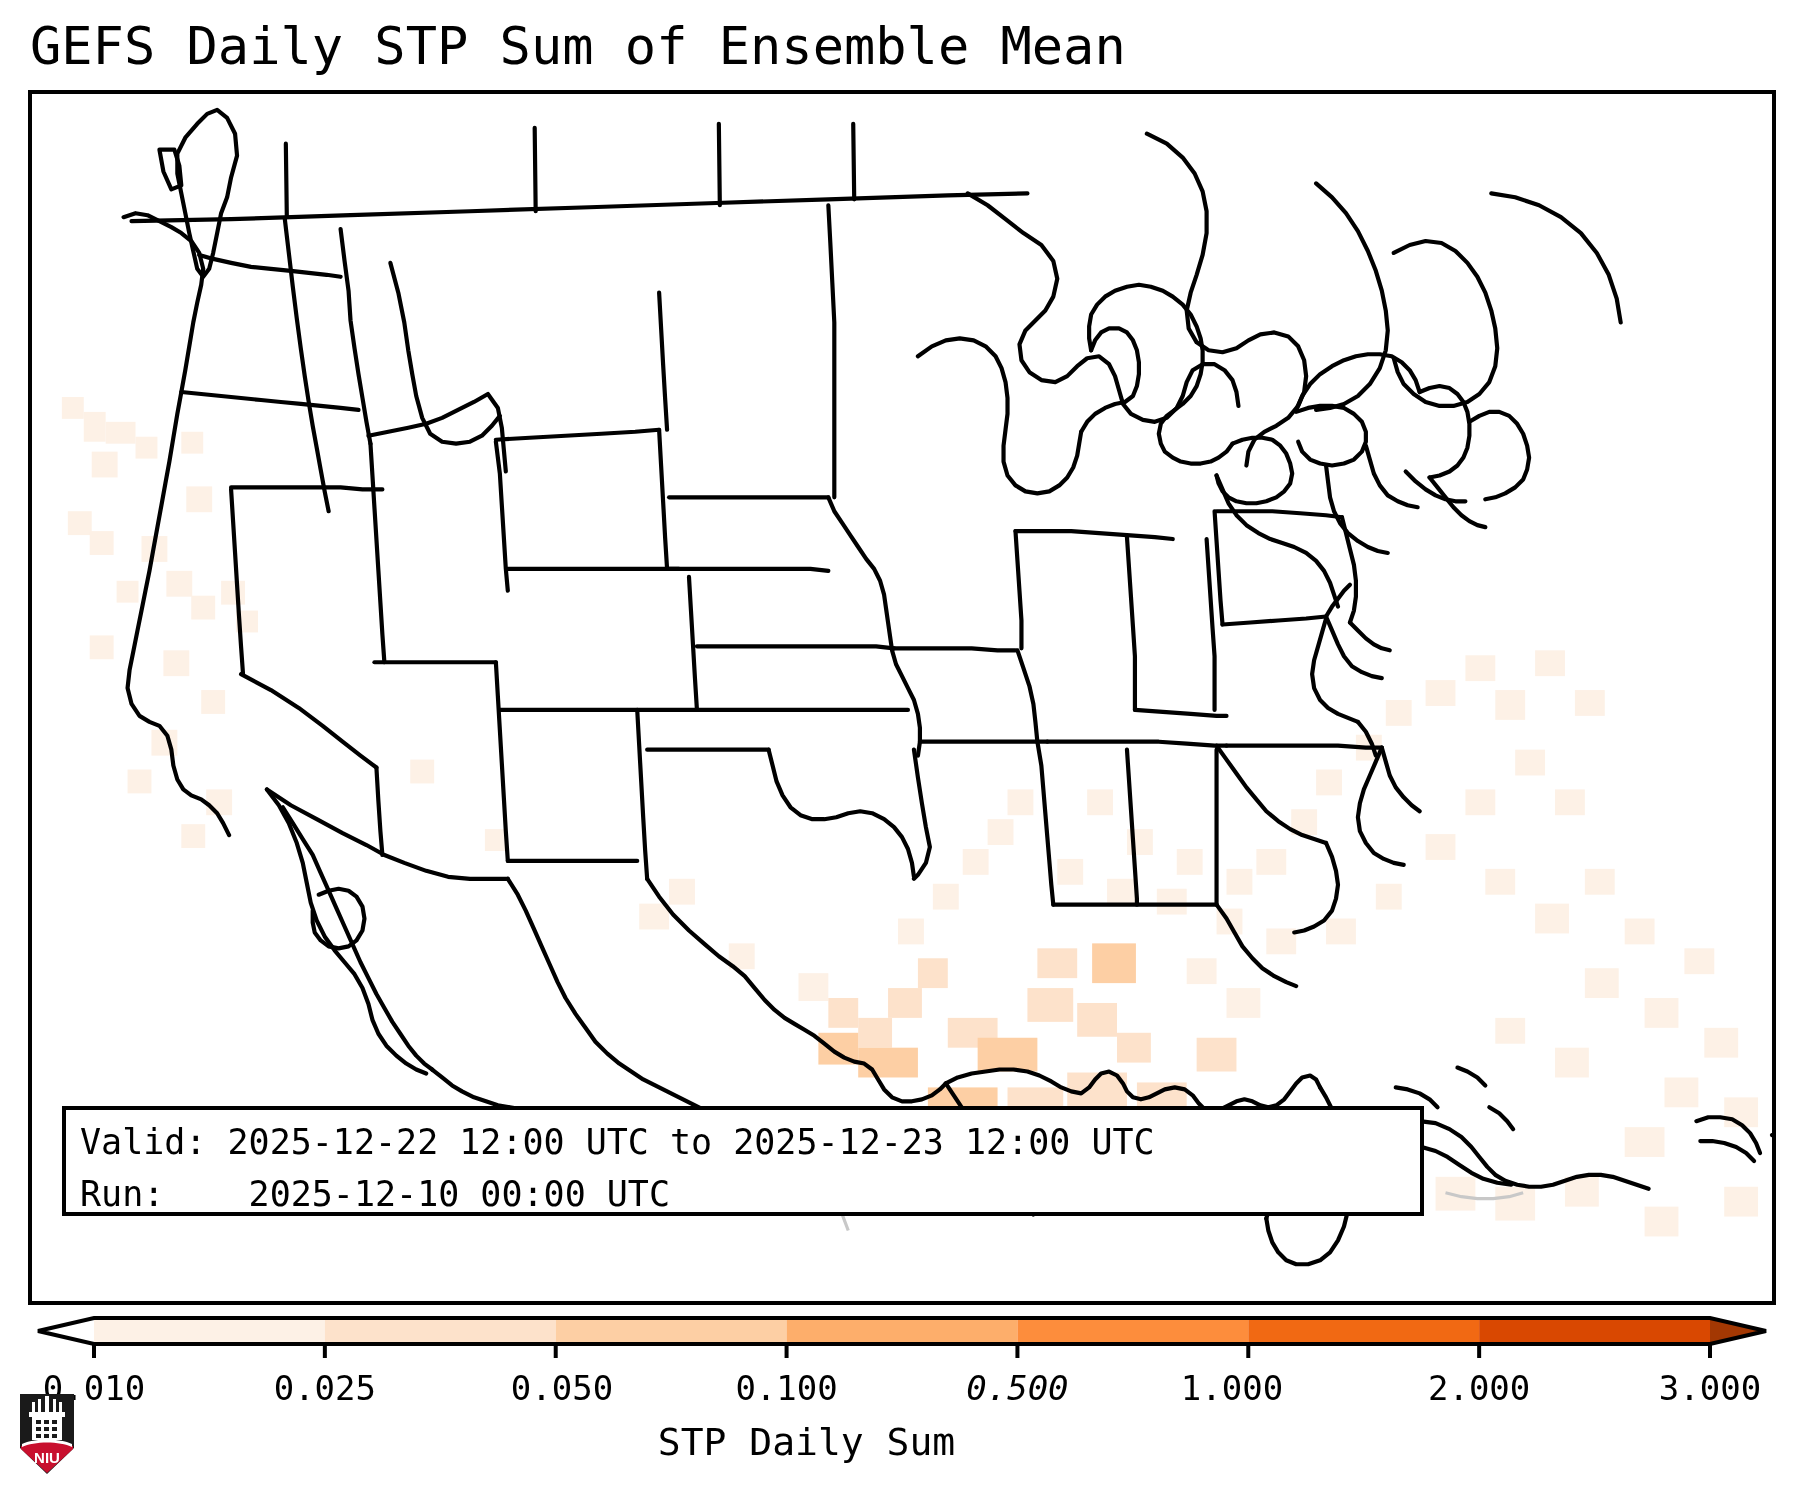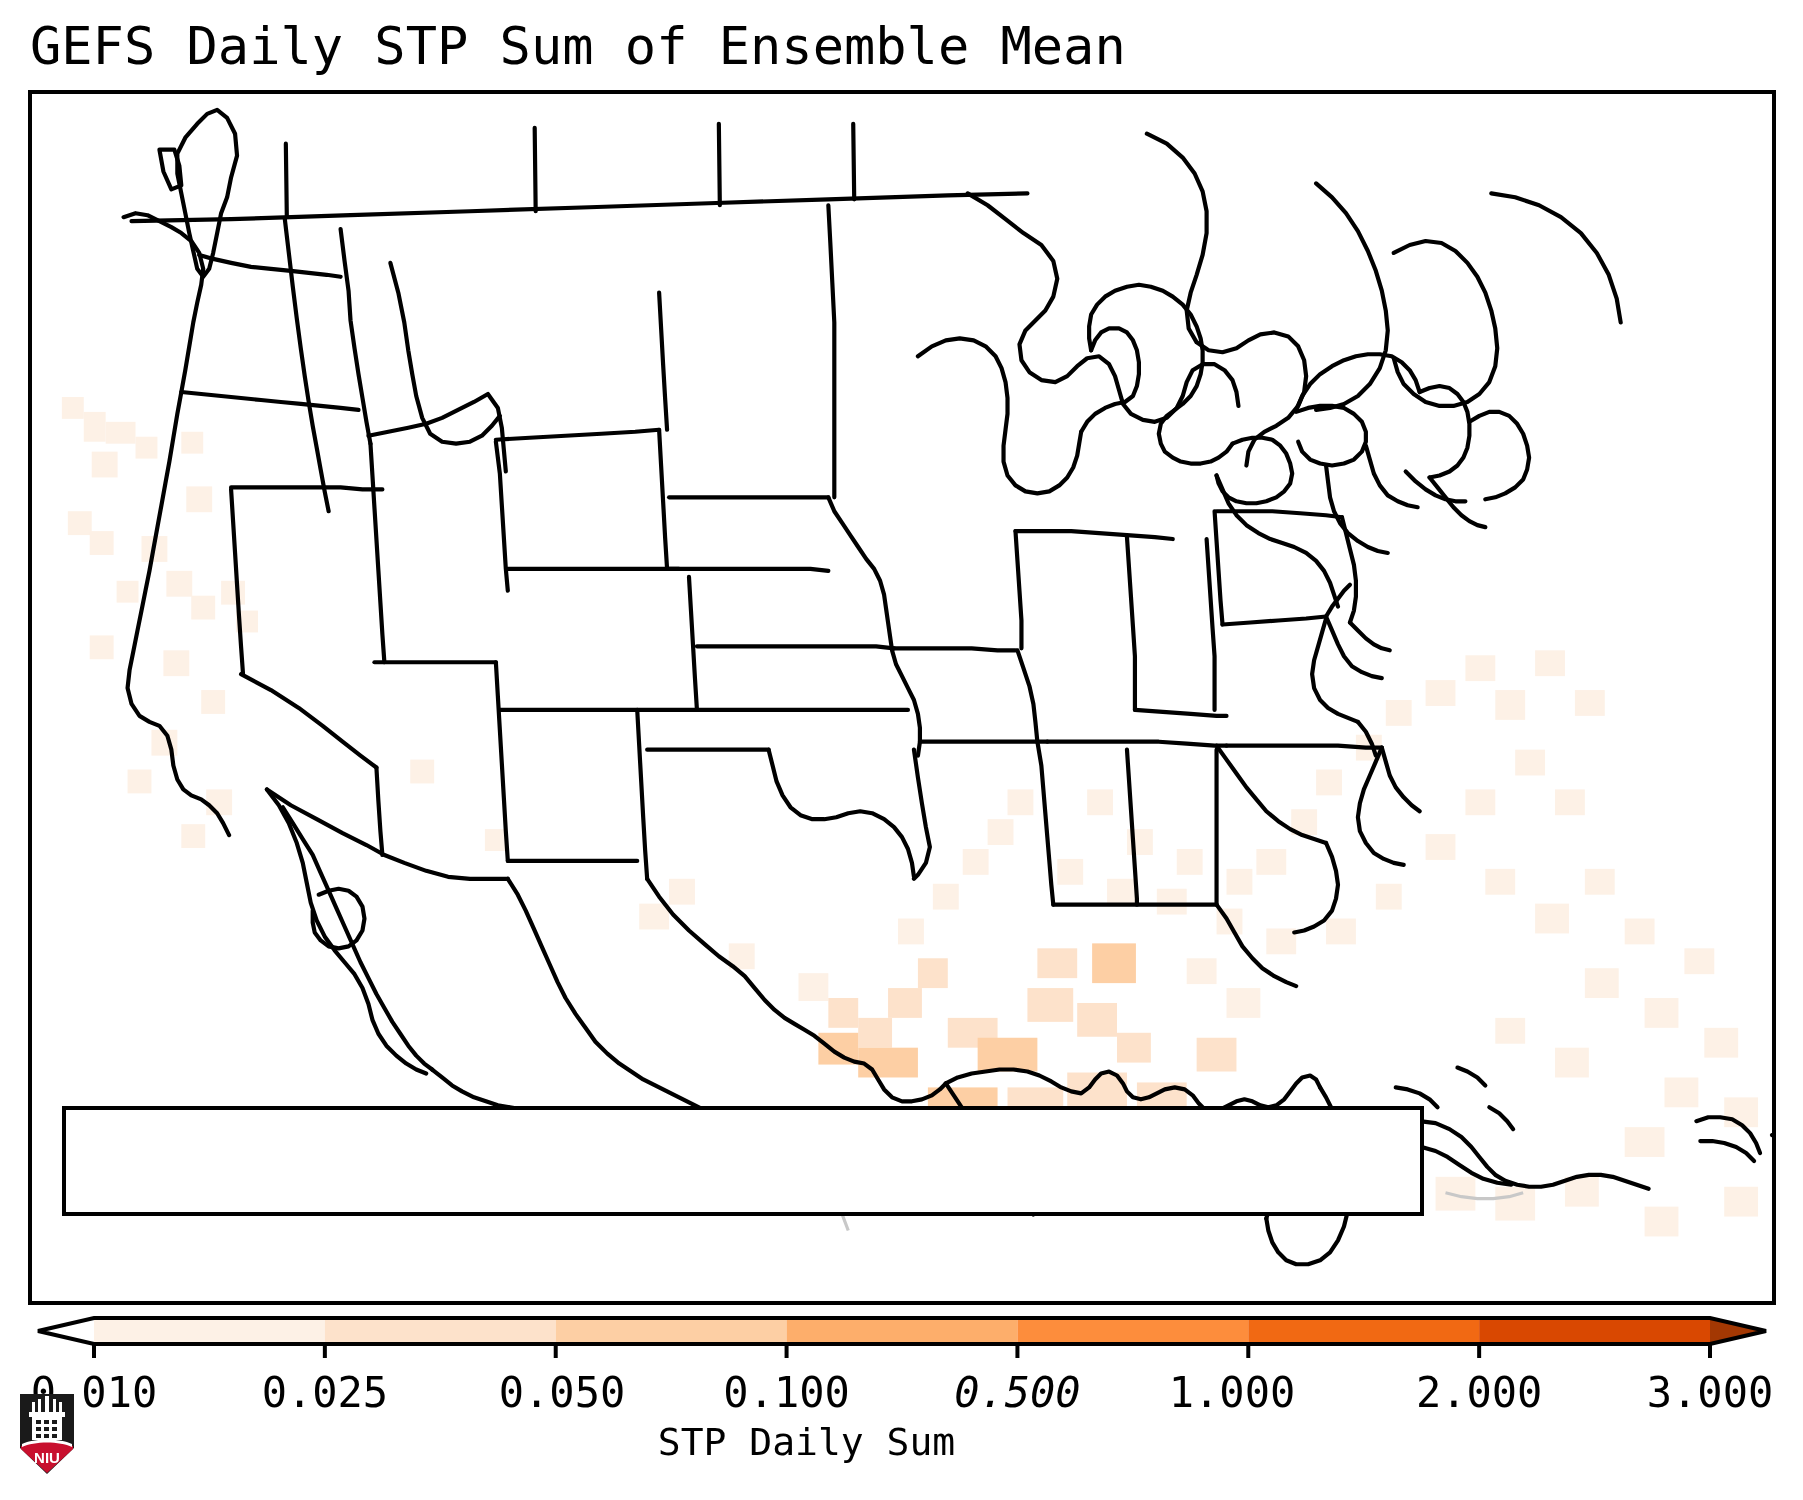--- a/index.html
+++ b/index.html
@@ -21,21 +21,21 @@
             border:4px solid #000;background:#fff;box-sizing:border-box;
             padding:6px 14px;z-index:40;}
   .info-line{font-size:35px;line-height:52px;color:#000;white-space:pre;}
 
   
   #cbar-wrap{position:absolute;left:28px;top:1310px;width:1748px;height:50px;}
   #cbar-svg{display:block;width:100%;height:100%;}
 
   
   #cbar-ticklabels{position:absolute;left:0px;top:1368px;width:1803px;height:46px;}
-  .tick-lab{position:absolute;font-size:42px;color:#000;
+  .tick-lab{position:absolute;font-size:34px;color:#000;
             transform:translateX(-50%);white-space:nowrap;top:0;}
 
   
   #cbar-axis-label{position:absolute;top:1420px;left:0;width:1613px;
                    text-align:center;font-size:38px;color:#000;}
 
   
   #niu-logo{position:absolute;left:16px;top:1390px;width:62px;height:88px;}
 </style>
 </head>
@@ -284,20 +284,22 @@
       <path d="M1290,1060 L1306,1058 L1322,1058 L1338,1062 L1352,1068 L1364,1078 L1372,1090"></path>
       <path d="M1210,1060 L1226,1066 L1240,1074 L1252,1084 L1262,1096"></path>
       <path d="M1420,1106 L1436,1110 L1452,1112 L1468,1112 L1484,1110 L1498,1106"></path>
       <path d="M1166,1100 L1182,1096 L1198,1094 L1214,1094 L1228,1098 L1240,1106"></path>
     </g>
   </svg>
 
 </div>
 
 <div id="info-box">
+  <div class="info-line">Valid: 2025-12-22 12:00 UTC to 2025-12-23 12:00 UTC</div>
+  <div class="info-line">Run:    2025-12-10 00:00 UTC</div>
 </div>
 
 <div id="cbar-wrap">
   <svg id="cbar-svg" viewBox="0 0 1748 50" preserveAspectRatio="none">
     <g id="cbar-bands">
         <polygon points="66,8 66,34 10,21" fill="#ffffff"></polygon>
         <rect x="66" y="8" width="230.85714285714286" height="26" fill="#fdf1e6"></rect>
         <rect x="296.8571428571429" y="8" width="230.85714285714286" height="26" fill="#fde2cb"></rect>
         <rect x="527.7142857142858" y="8" width="230.85714285714286" height="26" fill="#fdcfa4"></rect>
         <rect x="758.5714285714286" y="8" width="230.85714285714286" height="26" fill="#fdae6b"></rect>

